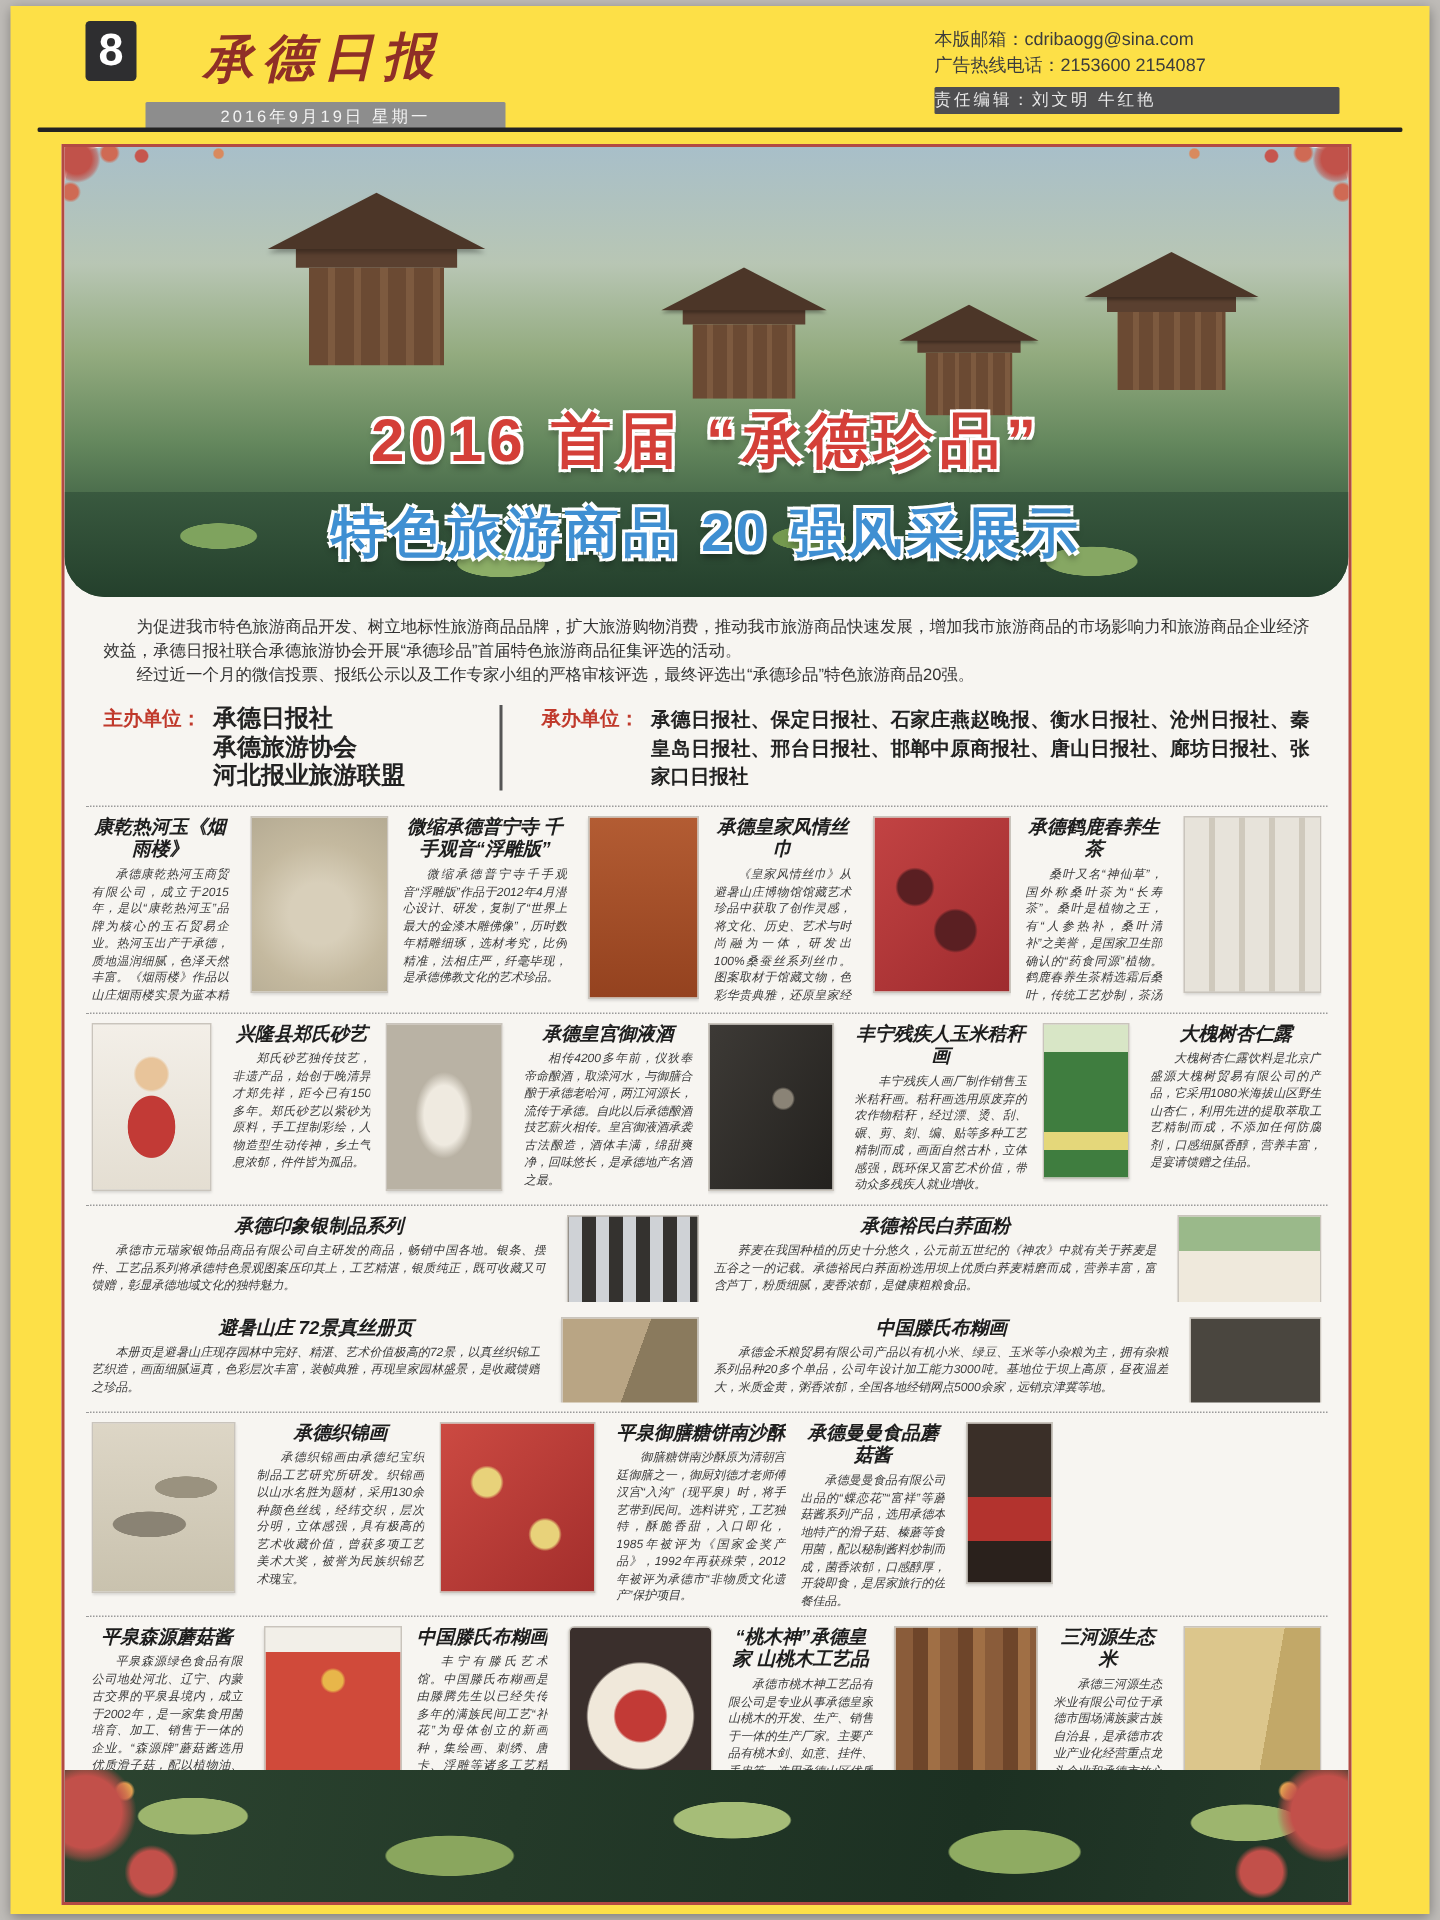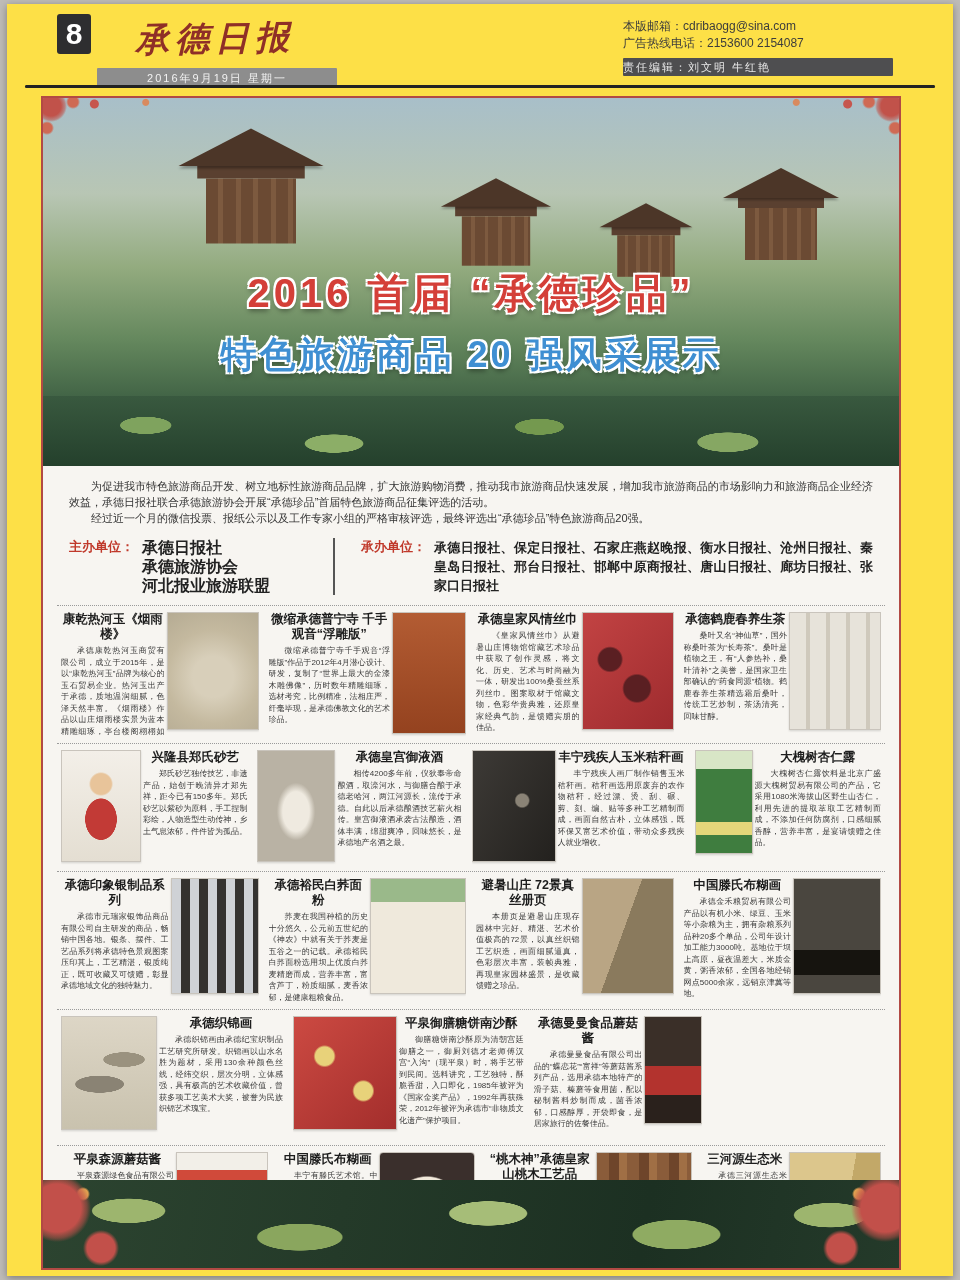--- a/index.html
+++ b/index.html
@@ -60,22 +60,23 @@
   .corner.tl { left:-4px; top:-4px; }
   .corner.tr { right:-4px; top:-4px; transform:scaleX(-1); }
   .topflowers { position:absolute; left:0; right:0; top:-2px; height:16px; z-index:5;
     background:
       radial-gradient(circle at 6% 50%, #c6564e 4px, transparent 5px),
       radial-gradient(circle at 12% 40%, #d98a5e 3px, transparent 4px),
       radial-gradient(circle at 88% 40%, #d98a5e 3px, transparent 4px),
       radial-gradient(circle at 94% 50%, #c6564e 4px, transparent 5px);
   }
   
-  .hero { position:relative; height:368px; overflow:hidden;
+  .hero { position:relative; height:300px; overflow:hidden;
     background:linear-gradient(#a8bfc9 0%, #b8c6b4 26%, #93ab7f 46%, #64875d 66%, #3c5e42 84%, #2c4a36 100%);
+    border-radius:27px;
   }
   .pav { position:absolute; }
   .pav .roof { width:0; height:0; border-left:58px solid transparent; border-right:58px solid transparent;
     border-bottom:30px solid #4c3628; filter:drop-shadow(0 2px 1px rgba(0,0,0,.3)); }
   .pav .roof2 { margin:-6px auto 0; width:86px; height:16px; background:#5a4030; border-radius:4px 4px 0 0; }
   .pav .bodyb { margin:0 auto; width:72px; height:52px;
     background:repeating-linear-gradient(90deg,#6b4a33 0 10px,#7d5a3f 10px 14px); }
   .pav.p1 { left:150px; top:42px; transform:scale(1.25); }
   .pav.p2 { left:395px; top:78px; transform:scale(.95); }
   .pav.p3 { left:545px; top:96px; transform:scale(.8); }
@@ -104,24 +105,24 @@
   .orgs .col1 { display:flex; gap:8px; width:250px; }
   .orgs .col2 { display:flex; gap:8px; flex:1; border-left:2px solid #555; padding-left:26px; }
   .orglabel { color:#c0392b; font-weight:bold; font-size:13px; white-space:nowrap; }
   .orglist { font-size:16px; font-weight:bold; line-height:19px; color:#222; }
   .orgtext { font-size:13px; font-weight:bold; line-height:19px; color:#222; text-align:justify; }
   
   .grid { padding:2px 14px 0; }
   .row { display:grid; gap:10px; border-top:1px dotted #9a9a9a; padding:6px 4px; }
   .row.r1 { grid-template-columns:1fr 1fr 1fr 1fr; height:138px; }
   .row.r2 { grid-template-columns:1.05fr 1.15fr 1.2fr 1.05fr; height:128px; }
-  .row.r3 { grid-template-columns:1fr 1fr 1fr 1fr; height:138px; }
+  .row.r3 { grid-template-columns:1fr 1fr; height:138px; }
   .row.r4 { grid-template-columns:1.25fr 1.3fr .95fr .95fr; height:136px; }
   .row.r5 { grid-template-columns:1.1fr 1.05fr 1.1fr .95fr; height:142px; }
-  .art { display:flex; gap:2px; overflow:hidden; }
+  .art { display:flex; gap:14px; overflow:hidden;font-style:italic; }
   .art .txt { flex:1; overflow:hidden; }
   .art h3 { font-size:12.5px; line-height:15px; text-align:center; color:#1d1d1d; margin-bottom:3px; }
   .art .bd { font-size:8px; line-height:11.5px; color:#3a3a3a; text-align:justify; text-indent:2em; }
   .ph { flex:0 0 auto; border:1px solid #c9c4bc; box-shadow:0 1px 2px rgba(0,0,0,.15); }
   
   .ph.a1 { width:92px; height:118px; background:radial-gradient(circle at 50% 55%, #d8cfba 26%, #c4b99f 60%, #b5ab93 100%); }
   .ph.a2 { width:74px; height:122px; background:linear-gradient(#b35c33,#94421f); }
   .ph.a3 { width:92px; height:118px; background:
       radial-gradient(circle at 30% 40%, #5a1f22 12%, transparent 14%),
       radial-gradient(circle at 60% 65%, #5a1f22 14%, transparent 16%),

